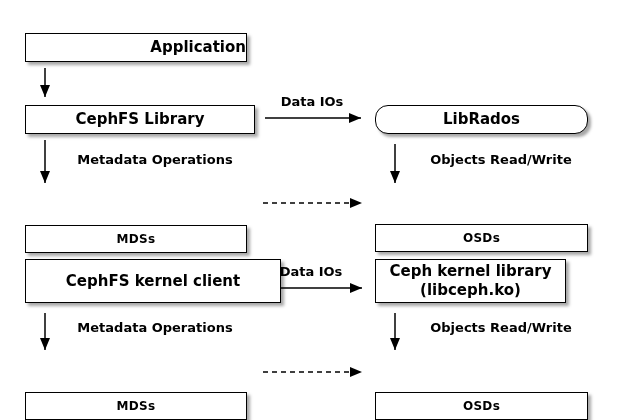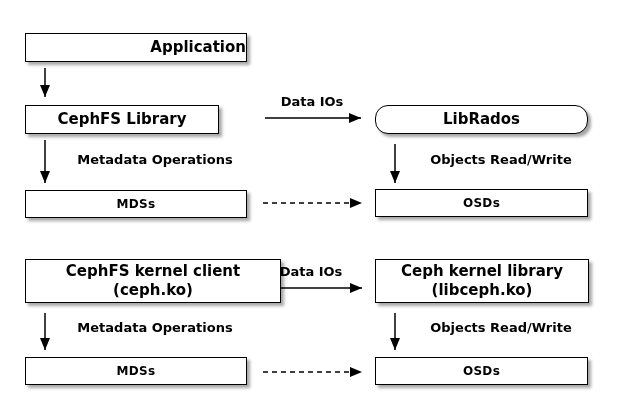--- a/index.html
+++ b/index.html
@@ -23,21 +23,21 @@
     box-shadow: 3px 3px 3px rgba(0,0,0,0.35);
     display: flex;
     flex-direction: column;
     align-items: center;
     justify-content: center;
     text-align: center;
     font-weight: bold;
     line-height: 1.25;
   }
   .box.big   { font-size: 15px; }
-  .box.small { font-size: 12px; letter-spacing: 0.3px; }
+  .box.small { font-size: 12px; letter-spacing: 0.3px; margin-top: 35px; }
   .edge-label {
     position: absolute;
     font-weight: bold;
     font-size: 13px;
     white-space: nowrap;
     transform: translateX(-50%);
   }
   svg.arrows {
     position: absolute;
     left: 0; top: 0;
@@ -68,21 +68,21 @@
     <line x1="266" y1="288" x2="362" y2="288" marker-end="url(#ah)"></line>
     <line x1="45" y1="313" x2="45" y2="350" marker-end="url(#ah)"></line>
     <line x1="395" y1="313" x2="395" y2="350" marker-end="url(#ah)"></line>
     <line class="dashed" x1="263" y1="372" x2="362" y2="372" marker-end="url(#ah)"></line>
   </svg>
 
   <div class="box big" style="left:25px; top:33px; width:222px; height:29px;align-items:flex-end;">
     <span>Application</span>
   </div>
 
-  <div class="box big" style="left:25px; top:105px; width:194px; height:29px;">
+  <div class="box big" style="left:25px; top:105px; width:230px; height:29px;">
     <span>CephFS Library</span>
   </div>
 
   <div class="box big" style="left:375px; top:105px; width:213px; height:29px;border-radius:13px;">
     <span>LibRados</span>
   </div>
 
   <div class="box small" style="left:25px; top:190px; width:222px; height:28px;">
     <span>MDSs</span>
   </div>
@@ -90,24 +90,23 @@
   <div class="box small" style="left:375px; top:189px; width:213px; height:28px;">
     <span>OSDs</span>
   </div>
 
   <div class="edge-label" style="left:312px; top:94px;">Data IOs</div>
   <div class="edge-label" style="left:155px; top:152px;">Metadata Operations</div>
   <div class="edge-label" style="left:501px; top:152px;">Objects Read/Write</div>
 
   <div class="box big" style="left:25px; top:259px; width:256px; height:44px;">
     <span>CephFS kernel client</span>
-    <span>(ceph.ko)</span>
   </div>
 
-  <div class="box big" style="left:375px; top:259px; width:214px; height:44px;">
+  <div class="box big" style="left:375px; top:259px; width:191px; height:44px;">
     <span>Ceph kernel library</span>
     <span>(libceph.ko)</span>
   </div>
 
   <div class="box small" style="left:25px; top:357px; width:222px; height:28px;">
     <span>MDSs</span>
   </div>
 
   <div class="box small" style="left:375px; top:357px; width:213px; height:28px;">
     <span>OSDs</span>

